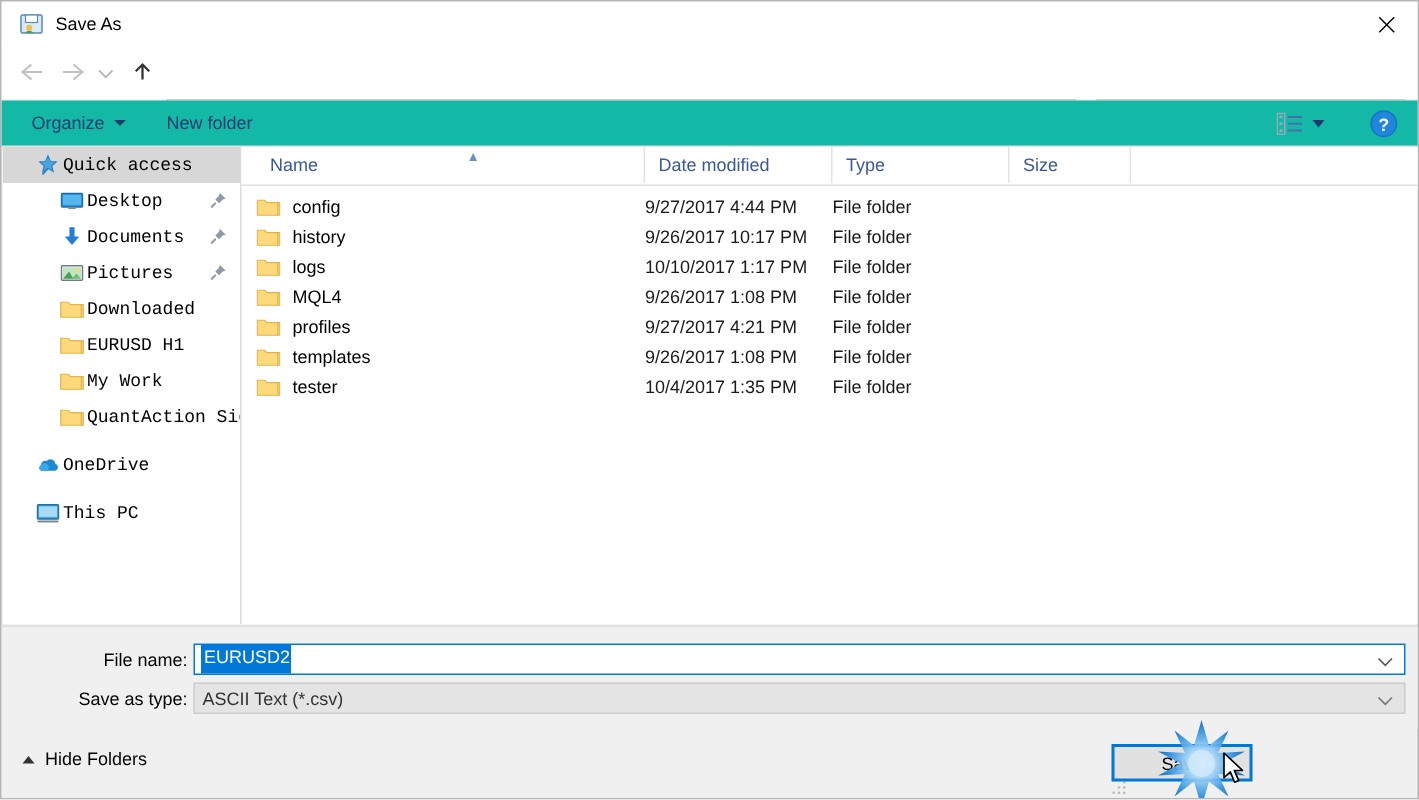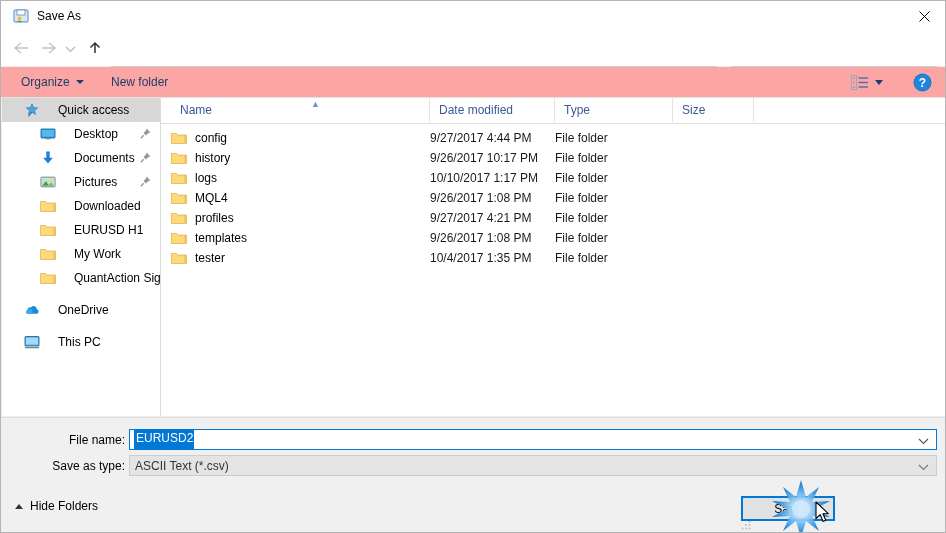--- a/index.html
+++ b/index.html
@@ -144,21 +144,21 @@
   .search-icon {
     width: 20px; flex: none;
     display: flex; align-items: center; justify-content: center;
   }
 
   
   .toolbar {
     position: absolute;
     left: 0; top: 66px;
     width: 946px; height: 31px;
-    background: #fca5a5;
+    background: #14b8a6;
     border-bottom: 1px solid #e3e3e3;
     box-sizing: border-box;
   }
   .tb-item {
     position: absolute;
     top: 0; height: 30px;
     display: flex; align-items: center;
     font-size: 12px;
     color: #1b3d6e;
     padding: 0 6px;
@@ -207,21 +207,21 @@
     white-space: nowrap;
     font-size: 12px;
     color: #000;
   }
   .sb-item.selected { background: #d7d7d7; }
   .sb-icon {
     width: 16px; height: 16px;
     flex: none;
     display: flex; align-items: center; justify-content: center;
   }
-  .sb-label { margin-left: 18px; }
+  .sb-label { margin-left: 2px; font-family: Liberation Mono, monospace; }
   .sb-pin {
     position: absolute;
     right: 8px; top: 5px;
     width: 13px; height: 13px;
   }
   .sb-level0 { padding-left: 22px; }
   .sb-level1 { padding-left: 38px; }
   .sb-spacer { height: 8px; }
 
   

